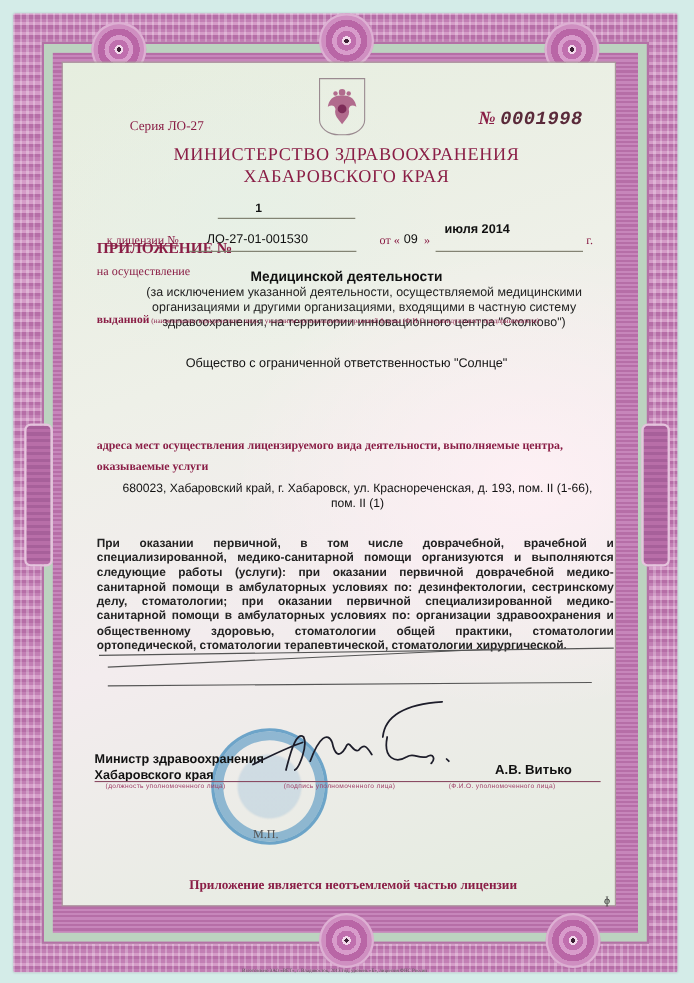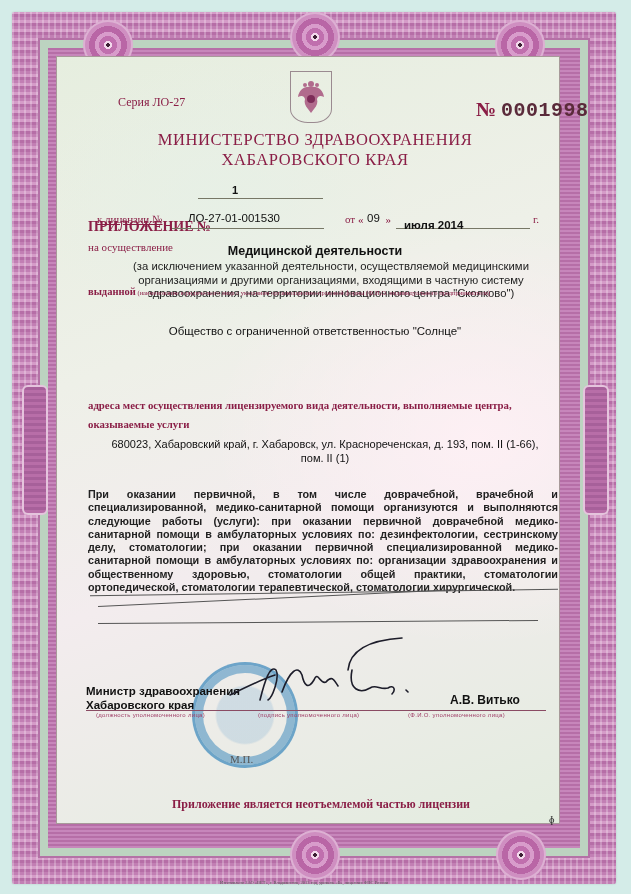--- a/index.html
+++ b/index.html
@@ -44,22 +44,22 @@
   .side-panel {
     position: absolute; width: 26px; height: 130px;
     background: repeating-linear-gradient(0deg, #b86ea8 0 3px, #a7609a 3px 6px);
     border: 2px solid #e5c4dd; border-radius: 6px;
   }
 
   .abs { position: absolute; }
   .maroon { color: #8a1e46; }
   .sans { font-family: "Liberation Sans", sans-serif; }
 
-  .series { left: 118px; top: 95px; font-size: 12px; text-align: right; }
-  .number { left: 476px; top: 98px; font-size: 20px; font-weight: bold; }
+  .series { left: 118px; top: 107px; font-size: 12px; text-align: right; }
+  .number { left: 435px; top: 98px; font-size: 17px; font-weight: bold; font-style: italic; }
   .number .num-val { font-family: "Liberation Mono", monospace; font-weight: bold; letter-spacing: 0.5px; }
 
   .emblem {
     position: absolute; left: 290px; top: 71px; width: 42px; height: 52px;
     border: 1px solid #9a8a90; border-radius: 0 0 18px 18px / 0 0 14px 14px;
     display: flex; align-items: center; justify-content: center;
   }
 
   .ministry { left: 100px; top: 130px; width: 430px; text-align: center; font-size: 16.5px; letter-spacing: 0.6px; line-height: 20px; }
 
@@ -67,21 +67,21 @@
   .appendix-line { left: 198px; top: 198px; width: 125px; border-bottom: 1px solid #776; }
   .appendix-val { left: 232px; top: 184px; font-size: 11px; font-weight: bold; color: #111; }
 
   .license-row { top: 213px; font-size: 11px; }
   .lic-label { left: 97px; text-decoration: underline; }
   .lic-num-line { left: 172px; top: 228px; width: 152px; border-bottom: 1px solid #776; }
   .lic-num { left: 188px; top: 212px; font-size: 11.5px; color: #111; }
   .date-from { left: 345px; }
   .date-day { left: 367px; top: 212px; font-size: 11.5px; color: #111; }
   .date-line { left: 396px; top: 228px; width: 134px; border-bottom: 1px solid #776; }
-  .date-month { left: 404px; top: 219px; font-size: 11.5px; font-weight: bold; color: #111; }
+  .date-month { left: 404px; top: 203px; font-size: 11.5px; font-weight: bold; color: #111; }
   .date-g { left: 533px; top: 213px; font-size: 11px; }
 
   .activity-label { left: 88px; top: 241px; font-size: 11px; font-weight: normal; }
   .activity-title { left: 100px; top: 244px; width: 430px; text-align: center; font-size: 12.5px; font-weight: bold; color: #111; }
   .activity-note { left: 96px; top: 260px; width: 470px; text-align: center; font-size: 11.3px; line-height: 13.5px; color: #222; }
 
   .issued-label { left: 88px; top: 287px; width: 470px; font-size: 6.5px; line-height: 10px; color: #8a1e46; }
   .issued-label b { font-size: 10.5px; }
 
   .company { left: 100px; top: 325px; width: 430px; text-align: center; font-size: 11.5px; color: #111; }

